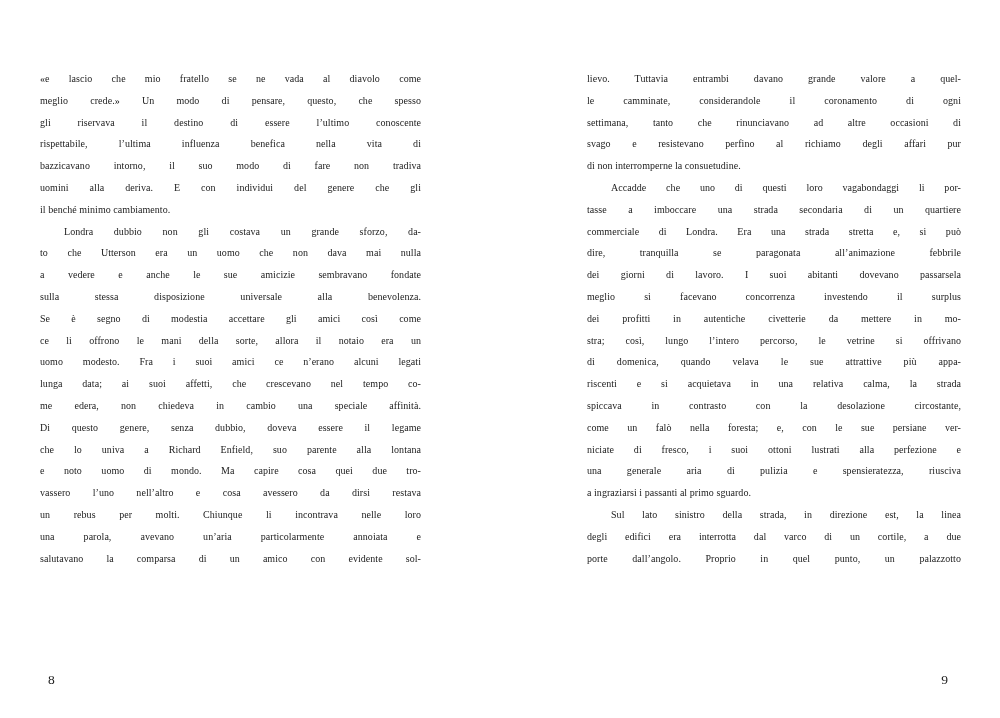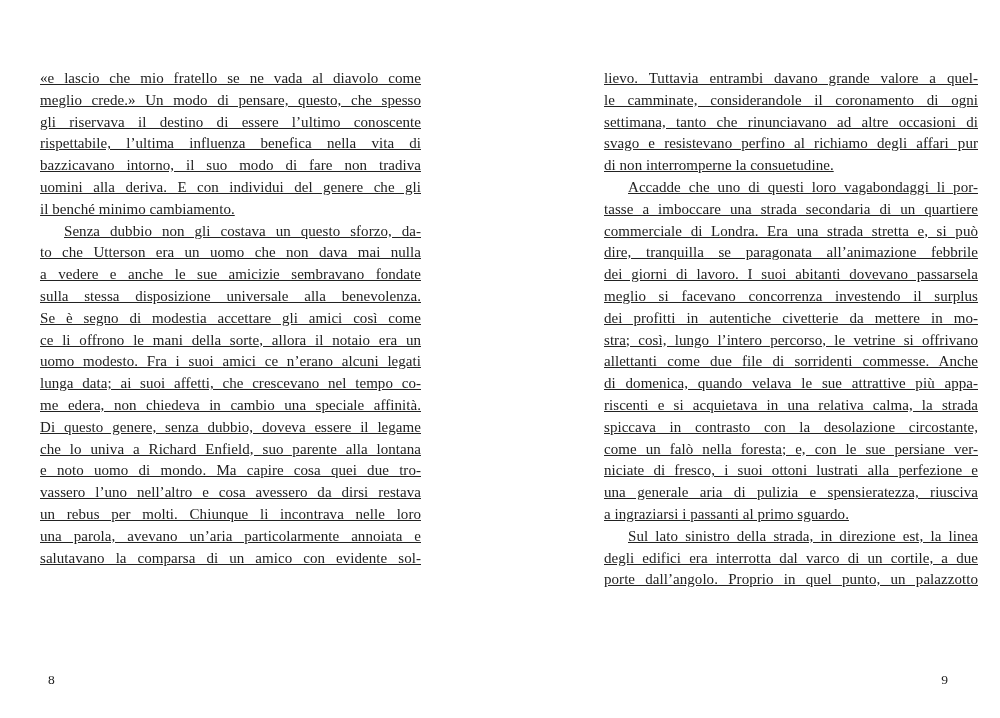--- a/index.html
+++ b/index.html
@@ -12,27 +12,26 @@
     width: 1000px;
     height: 718px;
     background: #ffffff;
     overflow: hidden;
     font-family: "Liberation Serif", "DejaVu Serif", serif;
     color: #222222;
   }
   .text-column {
     position: absolute;
     top: 68px;
-    font-size: 15px;
+    font-size: 10px;
     line-height: 21.8px;
     letter-spacing: 0.05px;
-    text-decoration: underline;
   }
   .text-column.left  { left: 40px;  width: 381px; }
-  .text-column.right { left: 604px; width: 374px; }
+  .text-column.right { left: 587px; width: 374px; }
   .line {
     text-align: justify;
     text-align-last: justify;
     max-height: 21.8px;
     overflow: hidden;
     white-space: normal;
   }
   .line.indent   { text-indent: 24px; }
   .line.para-end { text-align-last: left; }
   .folio {
@@ -51,21 +50,21 @@
 <div class="spread">
 
   <div class="text-column left">
       <div class="line">«e lascio che mio fratello se ne vada al diavolo come</div>
       <div class="line">meglio crede.» Un modo di pensare, questo, che spesso</div>
       <div class="line">gli riservava il destino di essere l’ultimo conoscente</div>
       <div class="line">rispettabile, l’ultima influenza benefica nella vita di</div>
       <div class="line">bazzicavano intorno, il suo modo di fare non tradiva</div>
       <div class="line">uomini alla deriva. E con individui del genere che gli</div>
       <div class="line para-end">il benché minimo cambiamento.</div>
-      <div class="line indent">Senza dubbio non gli costava un questo sforzo, da-</div>
+      <div class="line indent">Londra dubbio non gli costava un grande sforzo, da-</div>
       <div class="line">to che Utterson era un uomo che non dava mai nulla</div>
       <div class="line">a vedere e anche le sue amicizie sembravano fondate</div>
       <div class="line">sulla stessa disposizione universale alla benevolenza.</div>
       <div class="line">Se è segno di modestia accettare gli amici così come</div>
       <div class="line">ce li offrono le mani della sorte, allora il notaio era un</div>
       <div class="line">uomo modesto. Fra i suoi amici ce n’erano alcuni legati</div>
       <div class="line">lunga data; ai suoi affetti, che crescevano nel tempo co-</div>
       <div class="line">me edera, non chiedeva in cambio una speciale affinità.</div>
       <div class="line">Di questo genere, senza dubbio, doveva essere il legame</div>
       <div class="line">che lo univa a Richard Enfield, suo parente alla lontana</div>
@@ -83,21 +82,20 @@
       <div class="line">svago e resistevano perfino al richiamo degli affari pur</div>
       <div class="line para-end">di non interromperne la consuetudine.</div>
       <div class="line indent">Accadde che uno di questi loro vagabondaggi li por-</div>
       <div class="line">tasse a imboccare una strada secondaria di un quartiere</div>
       <div class="line">commerciale di Londra. Era una strada stretta e, si può</div>
       <div class="line">dire, tranquilla se paragonata all’animazione febbrile</div>
       <div class="line">dei giorni di lavoro. I suoi abitanti dovevano passarsela</div>
       <div class="line">meglio si facevano concorrenza investendo il surplus</div>
       <div class="line">dei profitti in autentiche civetterie da mettere in mo-</div>
       <div class="line">stra; così, lungo l’intero percorso, le vetrine si offrivano</div>
-      <div class="line">allettanti come due file di sorridenti commesse. Anche</div>
       <div class="line">di domenica, quando velava le sue attrattive più appa-</div>
       <div class="line">riscenti e si acquietava in una relativa calma, la strada</div>
       <div class="line">spiccava in contrasto con la desolazione circostante,</div>
       <div class="line">come un falò nella foresta; e, con le sue persiane ver-</div>
       <div class="line">niciate di fresco, i suoi ottoni lustrati alla perfezione e</div>
       <div class="line">una generale aria di pulizia e spensieratezza, riusciva</div>
       <div class="line para-end">a ingraziarsi i passanti al primo sguardo.</div>
       <div class="line indent">Sul lato sinistro della strada, in direzione est, la linea</div>
       <div class="line">degli edifici era interrotta dal varco di un cortile, a due</div>
       <div class="line">porte dall’angolo. Proprio in quel punto, un palazzotto</div>

